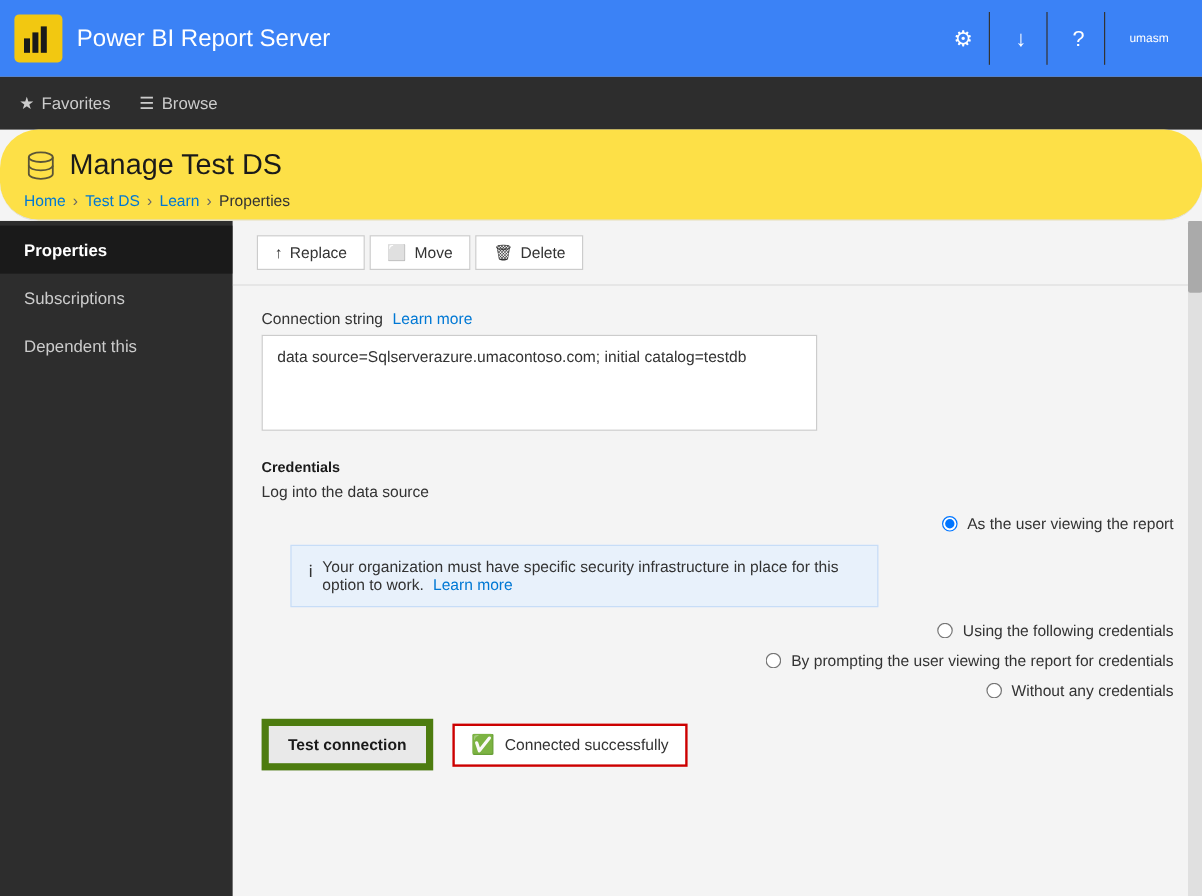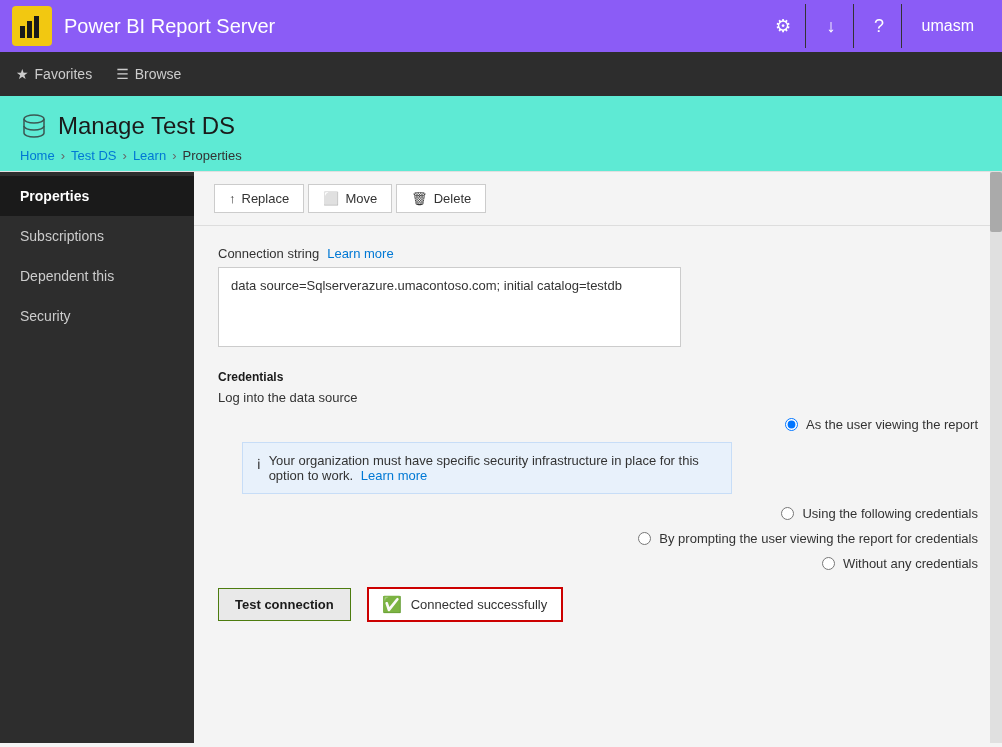--- a/index.html
+++ b/index.html
@@ -1,21 +1,21 @@
 <!DOCTYPE html>
 <html><head>
   <meta charset="utf-8">
   <style>
     * { box-sizing: border-box; margin: 0; padding: 0; }
     body { font-family: 'Segoe UI', Arial, sans-serif; font-size: 14px; background: #f4f4f4; width: 1002px; height: 747px; overflow: hidden; }
 
     
     .topbar {
-      background: #8b5cf6;
-      height: 52px;
+      background: #3b82f6;
+      height: 64px;
       display: flex;
       align-items: center;
       padding: 0 12px;
       gap: 12px;
     }
     .topbar-logo {
       background: #f2c811;
       width: 40px;
       height: 40px;
       border-radius: 4px;
@@ -45,21 +45,21 @@
       align-items: center;
       justify-content: center;
       cursor: pointer;
       font-size: 18px;
       border-right: 1px solid #333;
     }
     .topbar-icon-btn:last-child { border-right: none; }
     .topbar-user {
       color: #ffffff;
       padding: 0 16px;
-      font-size: 16px;
+      font-size: 10px;
     }
 
     
     .navbar {
       background: #2d2d2d;
       height: 44px;
       display: flex;
       align-items: center;
       padding: 0 16px;
       gap: 24px;
@@ -68,23 +68,24 @@
       color: #cccccc;
       display: flex;
       align-items: center;
       gap: 6px;
       cursor: pointer;
       font-size: 14px;
     }
 
     
     .page-header {
-      background: #5eead4;
+      background: #fde047;
       padding: 16px 20px 8px 20px;
       border-bottom: 1px solid #e0e0e0;
+      border-radius: 32px;
     }
     .page-header-title {
       display: flex;
       align-items: center;
       gap: 10px;
       font-size: 24px;
       font-weight: 300;
       color: #1a1a1a;
       margin-bottom: 8px;
     }
@@ -215,21 +216,21 @@
     .info-box a { color: #0078d4; text-decoration: none; }
 
     .test-connection-row {
       display: flex;
       align-items: center;
       gap: 16px;
       margin-top: 16px;
     }
     .test-connection-btn {
       background: #e9e9e9;
-      border: 1px solid #4d7c0f;
+      border: 6px solid #4d7c0f;
       padding: 8px 16px;
       font-size: 13px;
       font-weight: 600;
       cursor: pointer;
       color: #1a1a1a;
     }
 
     .success-badge {
       display: flex;
       align-items: center;
@@ -318,21 +319,20 @@
     <span class="breadcrumb-current">Properties</span>
   </div>
 </div>
 
 <div class="main-layout">
 
   <div class="sidebar">
     <div class="sidebar-item active">Properties</div>
     <div class="sidebar-item">Subscriptions</div>
     <div class="sidebar-item">Dependent this</div>
-    <div class="sidebar-item">Security</div>
   </div>
 
   <div class="content">
 
     <div class="toolbar">
       <button class="toolbar-btn">
         <span>↑</span>
         <span>Replace</span>
       </button>
       <button class="toolbar-btn">

